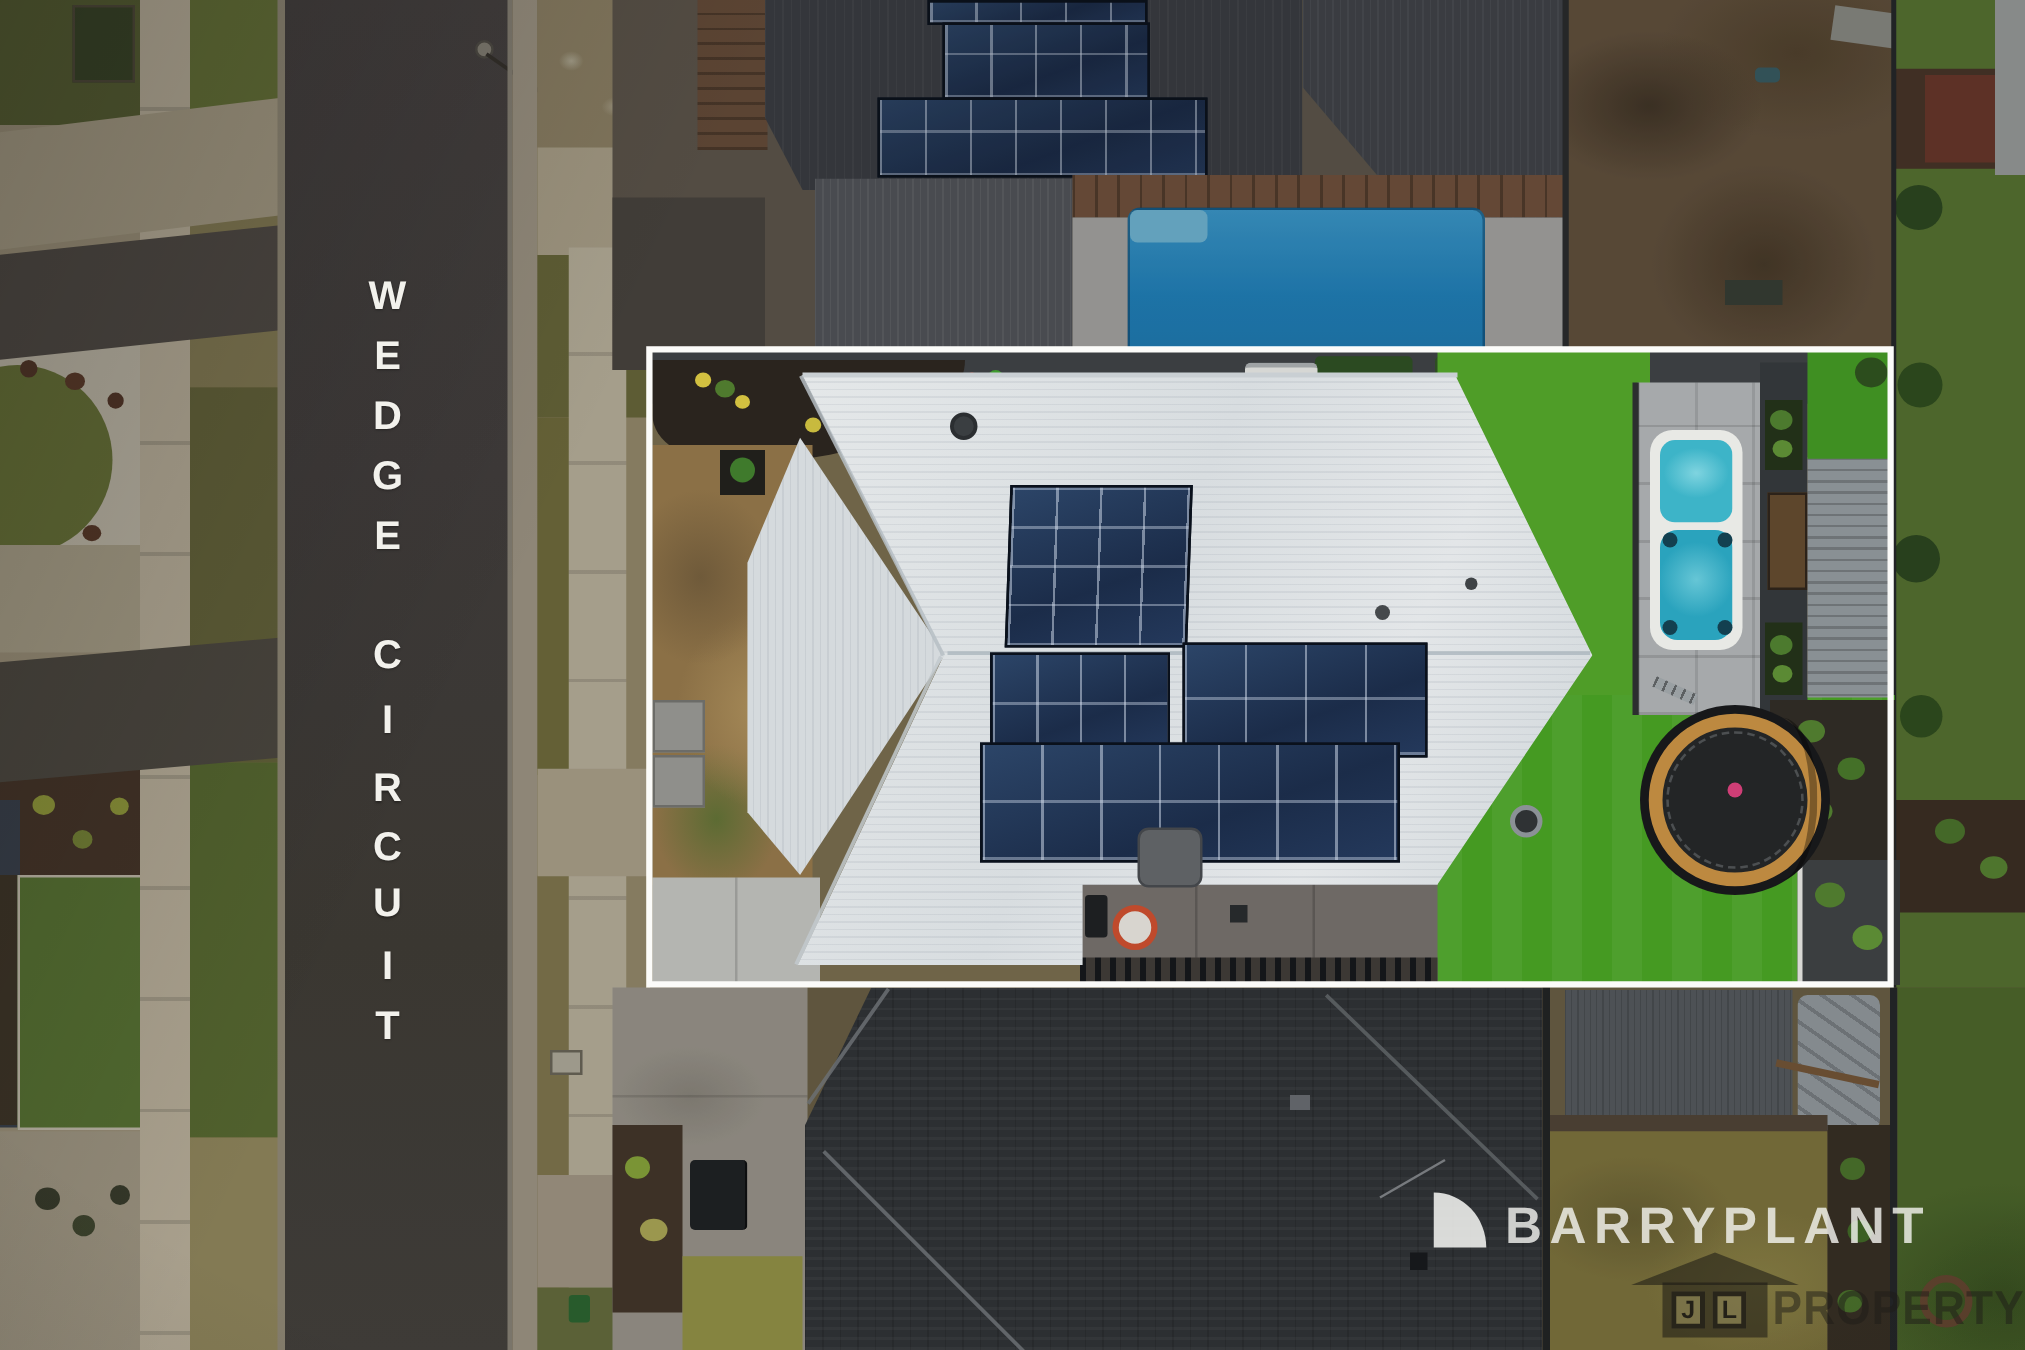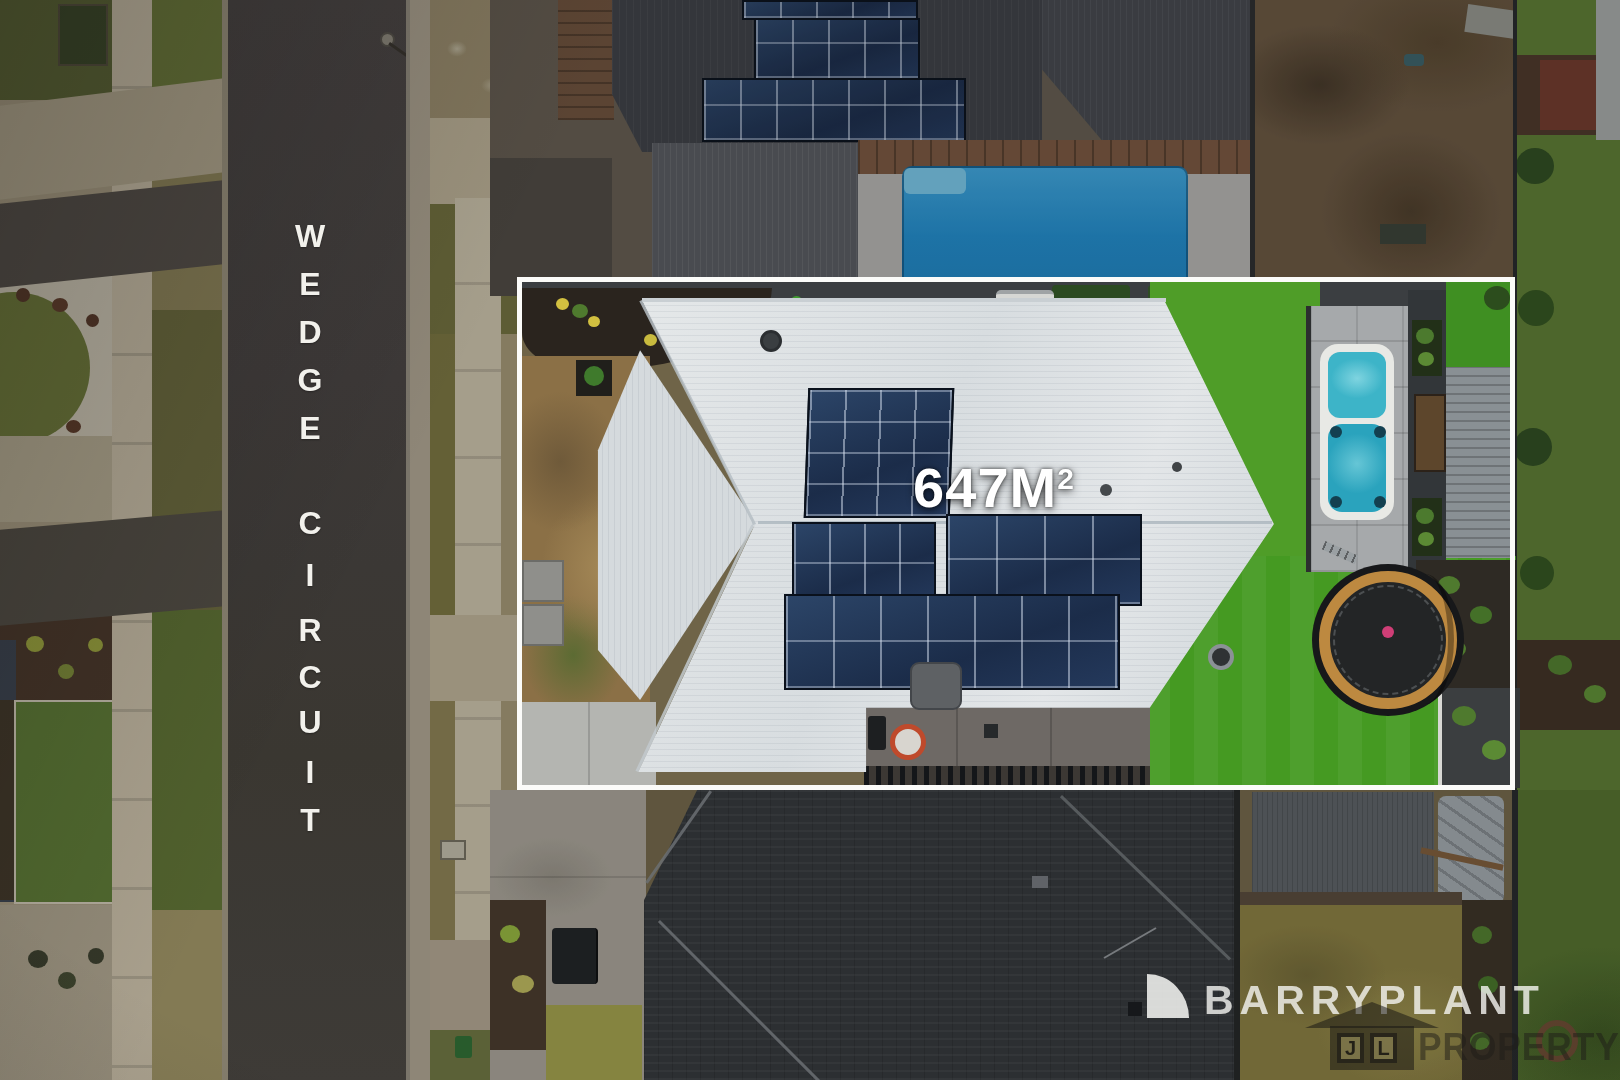--- a/index.html
+++ b/index.html
@@ -301,26 +301,23 @@
     <span class="ltr" style="top:507px;">C</span>
     <span class="ltr" style="top:559px;">I</span>
     <span class="ltr" style="top:614px;">R</span>
     <span class="ltr" style="top:661px;">C</span>
     <span class="ltr" style="top:706px;">U</span>
     <span class="ltr" style="top:756px;">I</span>
     <span class="ltr" style="top:804px;">T</span>
   </div>
 
   <div class="a" style="left:864px;top:460px;width:260px;text-align:center;">
-    <div class="overlay-text" style="font-size:56px;line-height:1;letter-spacing:1px;">
-      <span>647M</span><sup style="font-size:30px;vertical-align:18px;">2</sup>
-    </div>
-  </div>
-
-  <div class="a" style="left:1147px;top:972px;width:380px;height:50px;">
+  </div>
+
+  <div class="a" style="left:1147px;top:952px;width:380px;height:50px;">
     <div class="a" style="left:0;top:2px;width:42px;height:44px;background:rgba(248,248,246,.85);border-radius:0 100% 0 0;"></div>
     <div class="a" style="left:57px;top:5px;font-size:41px;font-weight:bold;letter-spacing:6px;color:rgba(246,246,243,.8);white-space:nowrap;">BARRYPLANT</div>
   </div>
 
   <div class="a" style="left:1305px;top:1000px;width:315px;height:80px;">
     <div class="a" style="left:0;top:0;width:134px;height:72px;">
       <div class="a" style="left:0;top:2px;width:0;height:0;
            border-left:67px solid transparent;border-right:67px solid transparent;border-bottom:26px solid rgba(25,23,20,.55);"></div>
       <div class="a" style="left:25px;top:26px;width:84px;height:44px;background:rgba(25,23,20,.55);"></div>
       <div class="a" style="left:32px;top:33px;width:27px;height:30px;box-sizing:border-box;border:4px solid rgba(20,18,15,.8);

